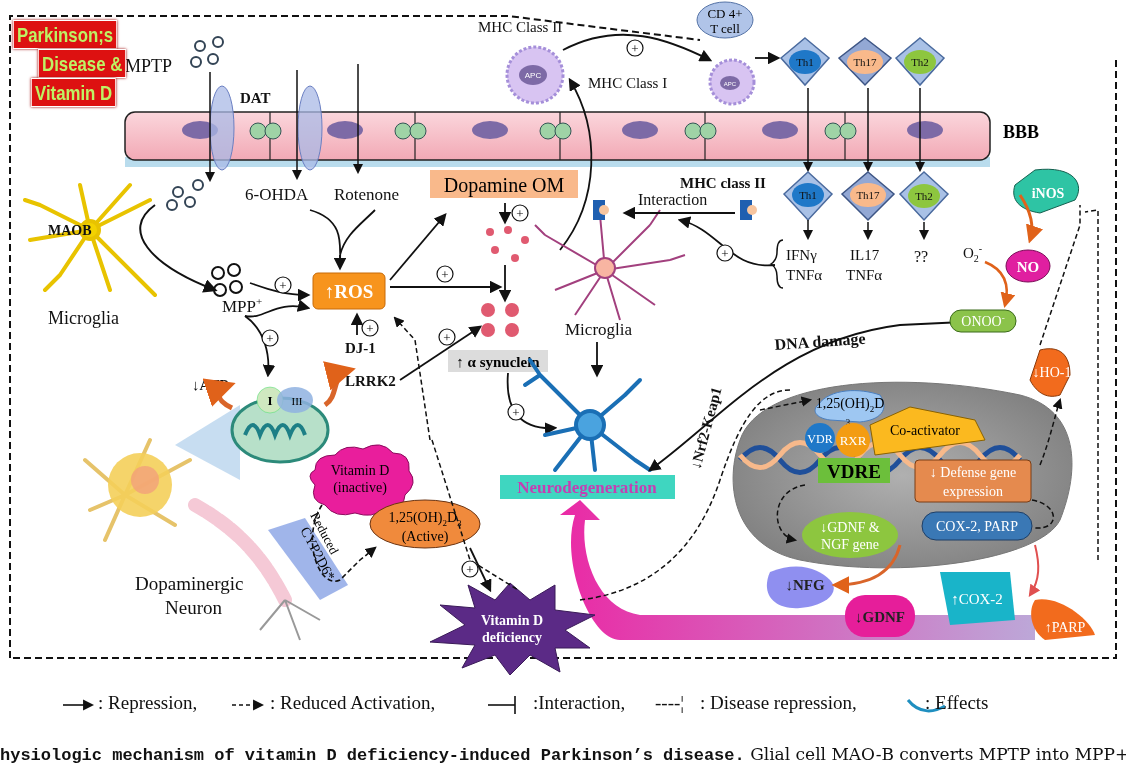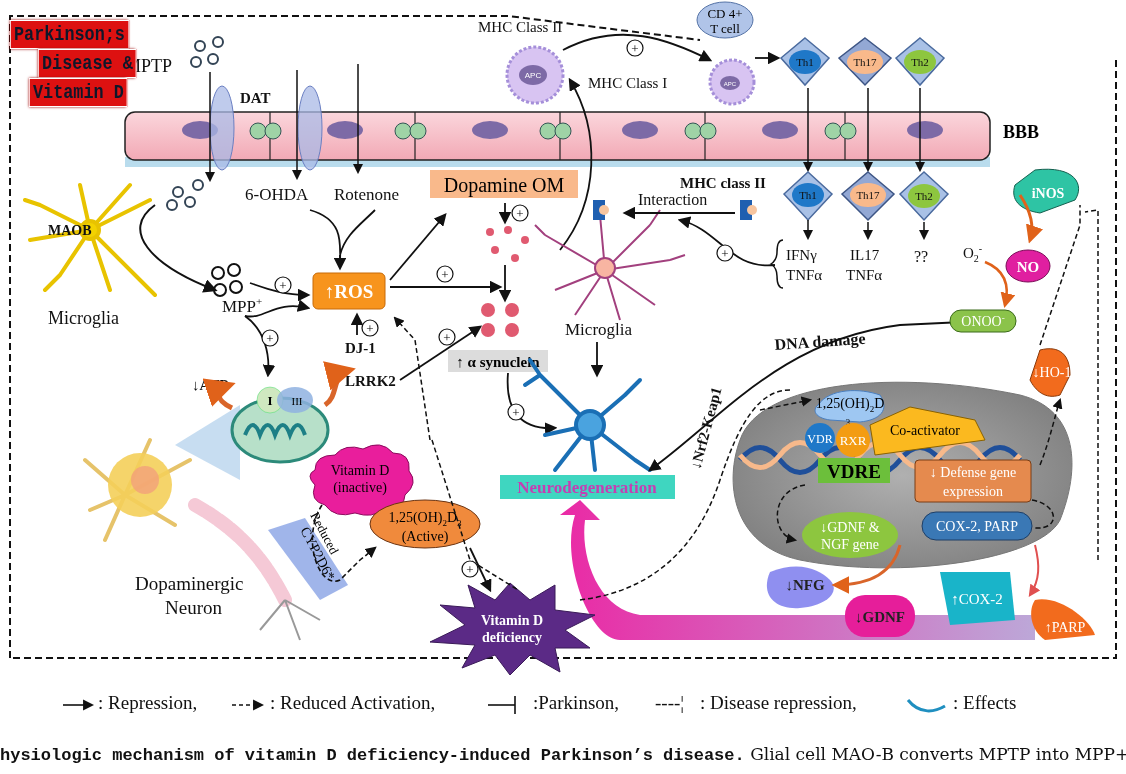--- a/index.html
+++ b/index.html
@@ -4,21 +4,21 @@
 <style>
   html, body { margin:0; padding:0; background:#ffffff; }
   body { width:1126px; height:774px; position:relative; overflow:hidden; font-family:"Liberation Serif", serif; color:#111; }
   #stage { position:absolute; left:0; top:0; width:1126px; height:774px; }
   svg text { font-family:"Liberation Serif", serif; }
   .lbl { font-size:16px; fill:#111; }
   .lbl-b { font-size:15px; fill:#111; font-weight:bold; }
   .cell-t { font-size:11px; fill:#111; }
   .caption { position:absolute; left:0; top:744px; font-size:17px; white-space:nowrap; font-family:"DejaVu Serif", serif; }
   .caption b { font-weight:bold;font-family:Liberation Mono, monospace; }
-  .title-badge { position:absolute; left:8px; top:20px; font-family:Liberation Mono, monospace; font-weight:bold; font-size:21px; line-height:27px; color:#0f172a; text-align:center; }
+  .title-badge { position:absolute; left:8px; top:20px; font-family:Liberation Sans, sans-serif; font-weight:bold; font-size:21px; line-height:27px; color:#bef264; text-align:center; }
   .title-badge div { background:#d11; padding:0 4px; display:inline-block; border:1px solid #fff; box-shadow:0 0 3px #900; transform:scaleX(0.8); transform-origin:left; }
 </style>
 </head>
 <body>
 
 <div id="stage">
 <svg width="1126" height="774" viewBox="0 0 1126 774" xmlns="http://www.w3.org/2000/svg">
   <defs>
     <marker id="ar" viewBox="0 0 10 10" refX="8" refY="5" markerWidth="7" markerHeight="7" orient="auto">
           <path d="M0,0 L10,5 L0,10 z" fill="#111"></path>
@@ -368,19 +368,19 @@
 
 <div class="title-badge">
   <div>Parkinson;s</div><br>
   <div style="margin-left:30px">Disease &amp;</div><br>
   <div style="margin-left:12px">Vitamin D</div>
 </div>
 
 <div style="position:absolute;top:692px;left:0;font-size:19px;white-space:nowrap;">
   <span style="position:absolute;left:98px">: Repression,</span>
   <span style="position:absolute;left:270px">: Reduced Activation,</span>
-  <span style="position:absolute;left:533px">:Parkinson,</span>
+  <span style="position:absolute;left:533px">:Interaction,</span>
   <span style="position:absolute;left:655px">----¦</span>
   <span style="position:absolute;left:700px">: Disease repression,</span>
-  <span style="position:absolute;left:953px">: Effects</span>
+  <span style="position:absolute;left:925px">: Effects</span>
 </div>
 
 <div class="caption"><b>hysiologic mechanism of vitamin D deficiency-induced Parkinson’s disease.</b><span> Glial cell MAO-B converts MPTP into MPP+ after ::</span></div>
 
 </body></html>

